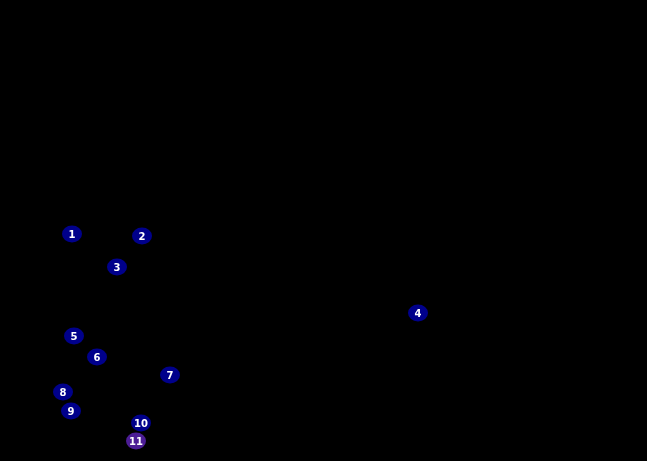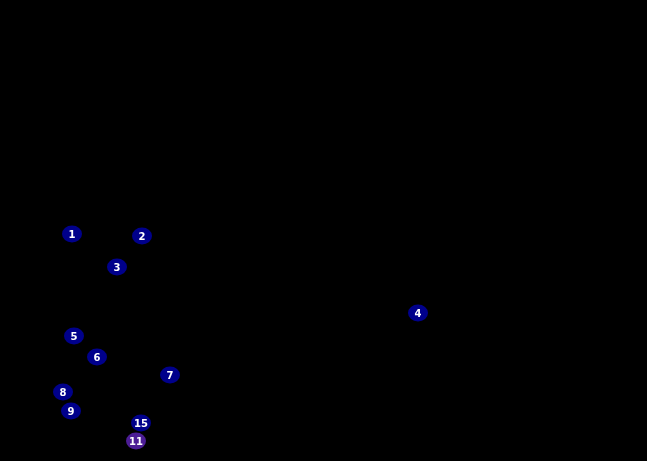--- a/index.html
+++ b/index.html
@@ -43,15 +43,15 @@
 <div id="screen" style="background: rgb(0, 0, 0);">
     <div class="som-mark" style="left: 72px; top: 234px; background: rgb(0, 0, 139); color: rgb(255, 255, 255);">1</div>
     <div class="som-mark" style="left: 142px; top: 236px; background: rgb(0, 0, 139); color: rgb(255, 255, 255);">2</div>
     <div class="som-mark" style="left: 117px; top: 267px; background: rgb(0, 0, 139); color: rgb(255, 255, 255);">3</div>
     <div class="som-mark" style="left: 418px; top: 313px; background: rgb(0, 0, 139); color: rgb(255, 255, 255);">4</div>
     <div class="som-mark" style="left: 74px; top: 336px; background: rgb(0, 0, 139); color: rgb(255, 255, 255);">5</div>
     <div class="som-mark" style="left: 97px; top: 357px; background: rgb(0, 0, 139); color: rgb(255, 255, 255);">6</div>
     <div class="som-mark" style="left: 170px; top: 375px; background: rgb(0, 0, 139); color: rgb(255, 255, 255);">7</div>
     <div class="som-mark" style="left: 63px; top: 392px; background: rgb(0, 0, 139); color: rgb(255, 255, 255);">8</div>
     <div class="som-mark" style="left: 71px; top: 411px; background: rgb(0, 0, 139); color: rgb(255, 255, 255);">9</div>
-    <div class="som-mark" style="left: 141px; top: 423px; background: rgb(0, 0, 139); color: rgb(255, 255, 255);">15</div>
+    <div class="som-mark" style="left: 141px; top: 423px; background: rgb(0, 0, 139); color: rgb(255, 255, 255);">10</div>
     <div class="som-mark" style="left: 136px; top: 441px; background: #4c1d95; color: rgb(255, 255, 255);">11</div>
   </div>
 
 </body></html>

